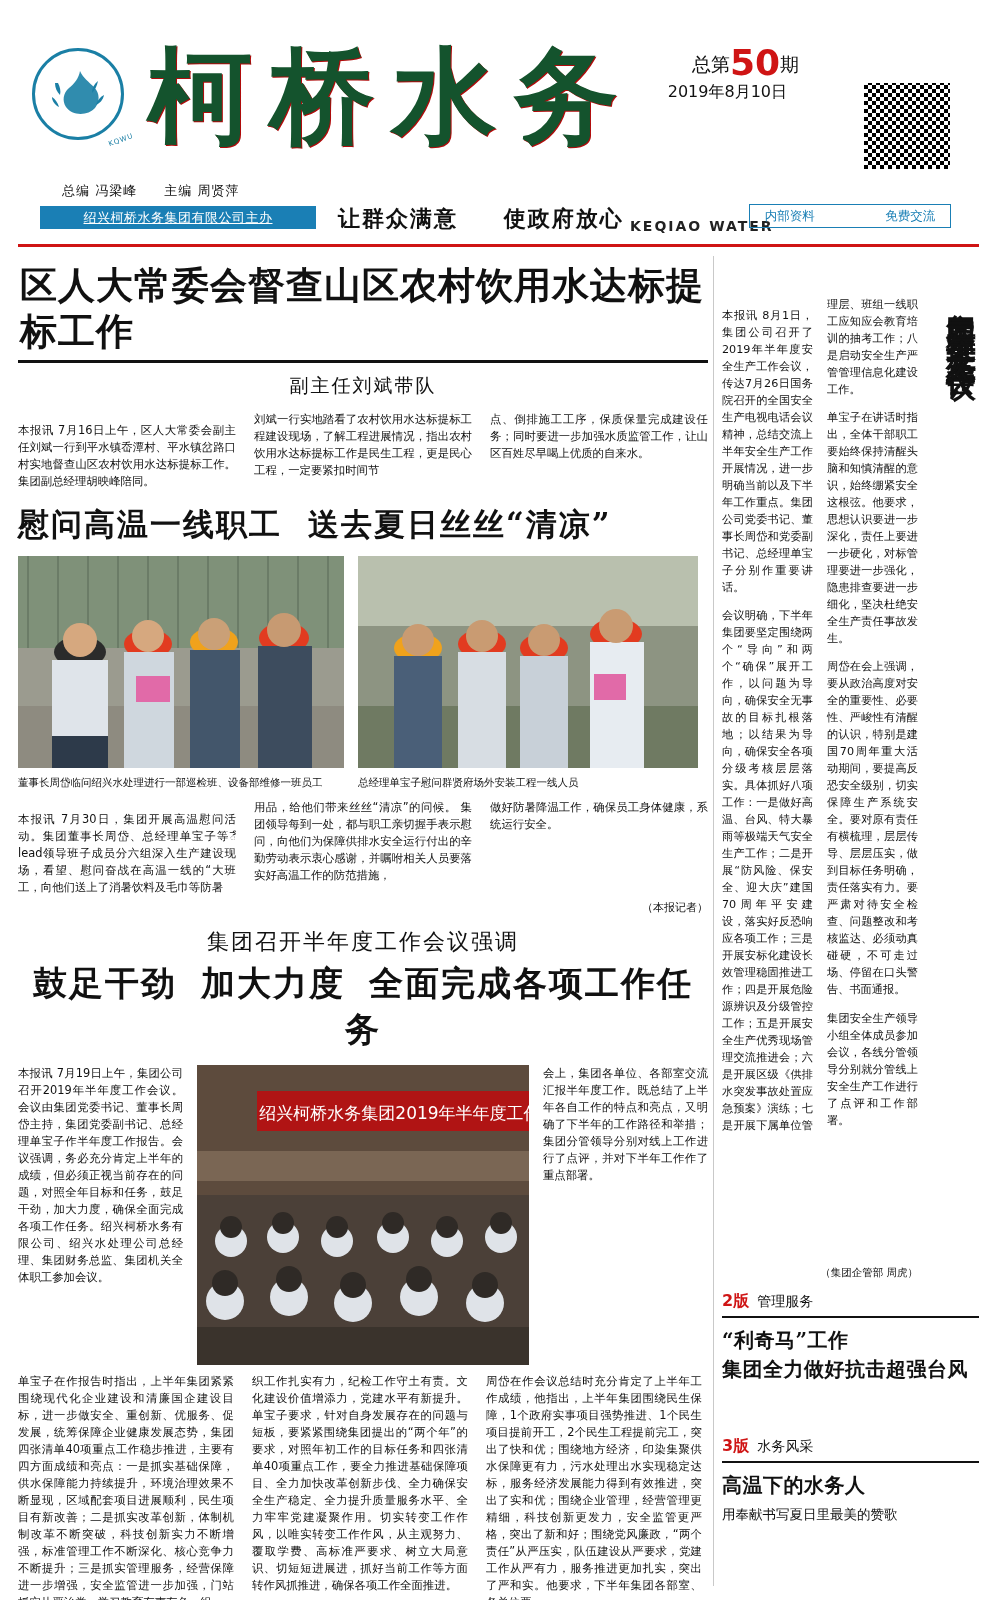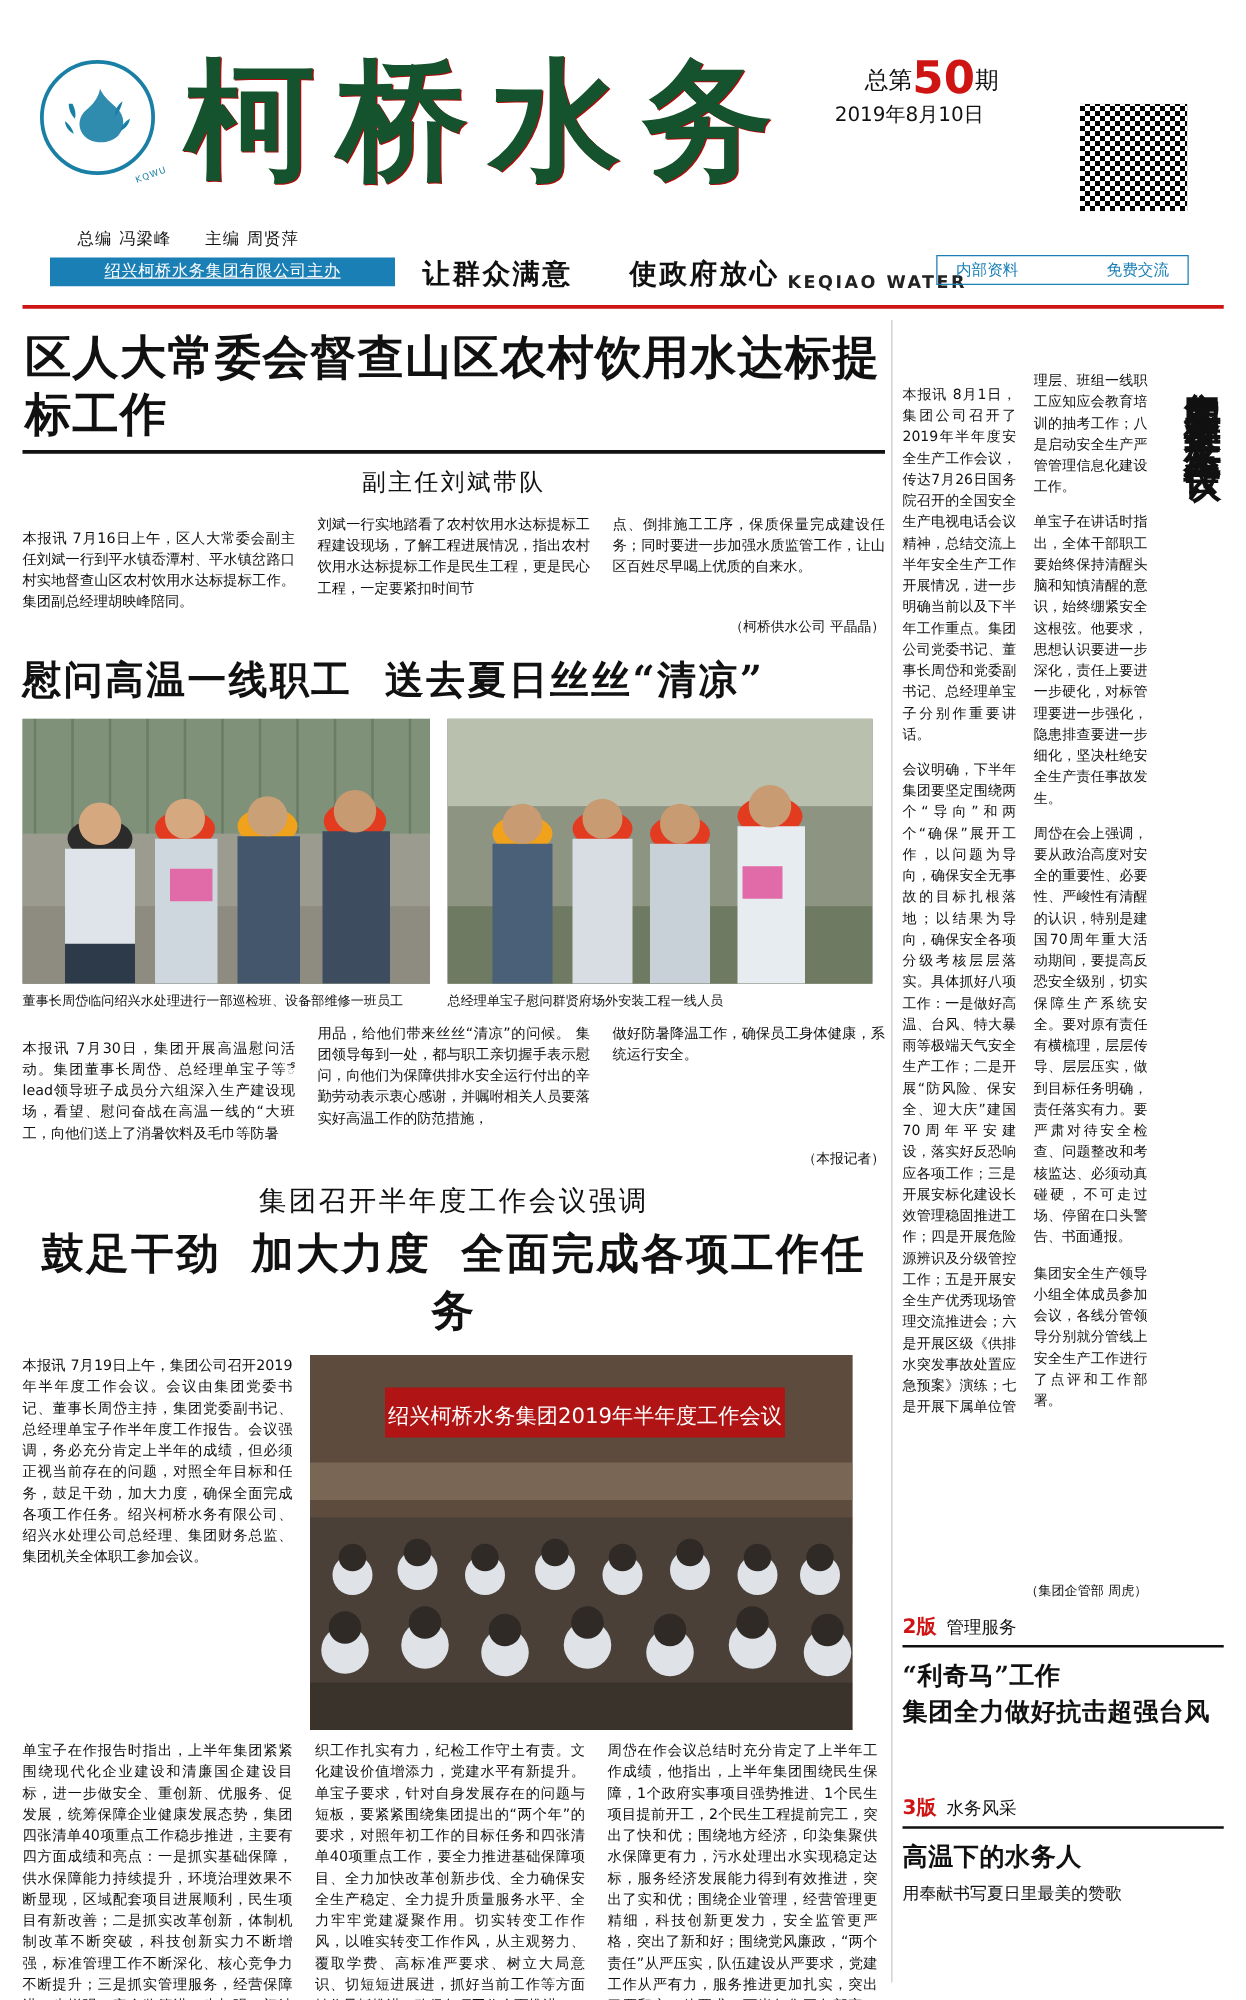--- a/index.html
+++ b/index.html
@@ -199,21 +199,20 @@
 
       <div>
         <div class="hl1">区人大常委会督查山区农村饮用水达标提标工作</div>
         <div class="hl1-rule"></div>
         <div class="sub1">副主任刘斌带队</div>
         <div class="cols3">
           <p>本报讯  7月16日上午，区人大常委会副主任刘斌一行到平水镇岙潭村、平水镇岔路口村实地督查山区农村饮用水达标提标工作。集团副总经理胡映峰陪同。</p>
           <p>刘斌一行实地踏看了农村饮用水达标提标工程建设现场，了解工程进展情况，指出农村饮用水达标提标工作是民生工程，更是民心工程，一定要紧扣时间节</p>
           <p>点、倒排施工工序，保质保量完成建设任务；同时要进一步加强水质监管工作，让山区百姓尽早喝上优质的自来水。</p>
         </div>
-        <div class="byline">（柯桥供水公司  平晶晶）</div>
       </div>
 
       <div>
         <div class="hl2">
           <span>慰问高温一线职工</span><span class="gap"></span><span>送去夏日丝丝“清凉”</span>
         </div>
 
         <div class="photos">
           <div class="photo ph-a">
             <svg width="326" height="212" viewBox="0 0 326 212">
@@ -339,20 +338,21 @@
                   <circle cx="92" cy="214" r="13"></circle>
                   <circle cx="156" cy="220" r="13"></circle>
                 <circle cx="222" cy="214" r="13"></circle>
                   <circle cx="288" cy="220" r="13"></circle>
                   <circle cx="354" cy="214" r="13"></circle>
                 <circle cx="414" cy="220" r="13"></circle>
               </g>
               <rect x="0" y="262" width="434" height="38" fill="#3a332c"></rect>
             </svg>
           </div>
+          <div class="c">会上，集团各单位、各部室交流汇报半年度工作。既总结了上半年各自工作的特点和亮点，又明确了下半年的工作路径和举措；集团分管领导分别对线上工作进行了点评，并对下半年工作作了重点部署。</div>
         </div>
 
         <div class="art3-lower">
           <div class="c">单宝子在作报告时指出，上半年集团紧紧围绕现代化企业建设和清廉国企建设目标，进一步做安全、重创新、优服务、促发展，统筹保障企业健康发展态势，集团四张清单40项重点工作稳步推进，主要有四方面成绩和亮点：一是抓实基础保障，供水保障能力持续提升，环境治理效果不断显现，区域配套项目进展顺利，民生项目有新改善；二是抓实改革创新，体制机制改革不断突破，科技创新实力不断增强，标准管理工作不断深化、核心竞争力不断提升；三是抓实管理服务，经营保障进一步增强，安全监管进一步加强，门站抓实从严治党，学习教育有声有色，组</div>
           <div class="c">织工作扎实有力，纪检工作守土有责。文化建设价值增添力，党建水平有新提升。单宝子要求，针对自身发展存在的问题与短板，要紧紧围绕集团提出的“两个年”的要求，对照年初工作的目标任务和四张清单40项重点工作，要全力推进基础保障项目、全力加快改革创新步伐、全力确保安全生产稳定、全力提升质量服务水平、全力牢牢党建凝聚作用。切实转变工作作风，以唯实转变工作作风，从主观努力、覆取学费、高标准严要求、树立大局意识、切短短进展进，抓好当前工作等方面转作风抓推进，确保各项工作全面推进。</div>
           <div class="c">
             <span>周岱在作会议总结时充分肯定了上半年工作成绩，他指出，上半年集团围绕民生保障，1个政府实事项目强势推进、1个民生项目提前开工，2个民生工程提前完工，突出了快和优；围绕地方经济，印染集聚供水保障更有力，污水处理出水实现稳定达标，服务经济发展能力得到有效推进，突出了实和优；围绕企业管理，经营管理更精细，科技创新更发力，安全监管更严格，突出了新和好；围绕党风廉政，“两个责任”从严压实，队伍建设从严要求，党建工作从严有力，服务推进更加扎实，突出了严和实。他要求，下半年集团各部室、各单位要</span>
             
           </div>
         </div>

